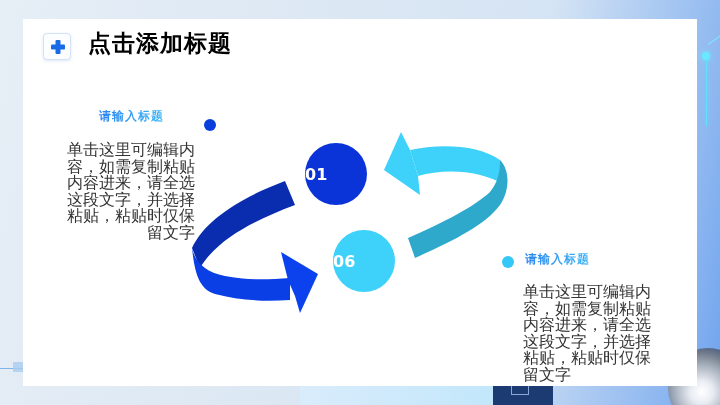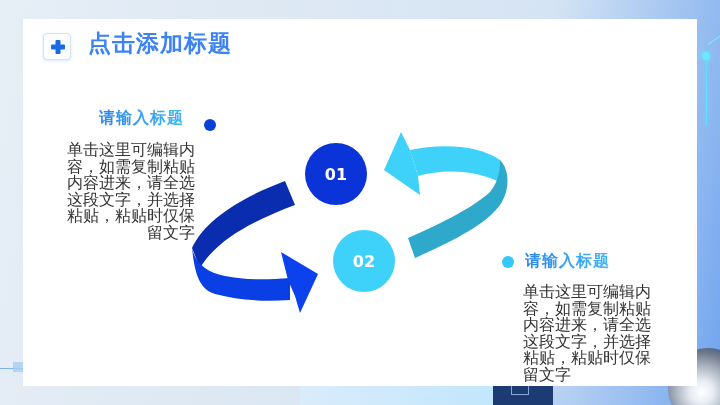--- a/index.html
+++ b/index.html
@@ -54,27 +54,27 @@
     background: #ffffff;
   }
   .title-icon {
     position: absolute; left: 43px; top: 33px; width: 28px; height: 27px;
     border: 1px solid #d3e3f5; border-radius: 4px; background: #fbfdff;
     box-shadow: 0 1px 3px rgba(120,160,210,.25);
   }
   .title-icon svg { position: absolute; left: 6px; top: 5px; }
   .page-title {
     position: absolute; left: 88px; top: 28px;
-    font-size: 23px; font-weight: bold; color: #3b82f6; letter-spacing: 1px;
+    font-size: 23px; font-weight: bold; color: #000000; letter-spacing: 1px;
     white-space: nowrap;
     text-align: right;
   }
 
   .item-title {
-    position: absolute; font-size: 16px; font-weight: bold; white-space: nowrap;
+    position: absolute; font-size: 12px; font-weight: bold; white-space: nowrap;
     background: linear-gradient(90deg, #2a86f0, #3fb6f8);
     -webkit-background-clip: text; background-clip: text; color: transparent;
     letter-spacing: 1px;
   }
   .item-title.t1 { left: 99px; top: 108px; }
   .item-title.t2 { left: 525px; top: 251px; }
   .bullet {
     position: absolute; width: 12px; height: 12px; border-radius: 50%;
   }
   .bullet.b1 { left: 204px; top: 119px; background: #0a3fdc; }
@@ -83,21 +83,21 @@
   .item-desc {
     position: absolute; width: 140px; font-size: 16px; line-height: 16.5px;
     color: #333333;
   }
   .item-desc.d1 { left: 55px; top: 142px; text-align: right; }
   .item-desc.d2 { left: 523px; top: 284px; text-align: left; }
 
   .diagram { position: absolute; left: 0; top: 0; }
   .num-circle {
     position: absolute; width: 62px; height: 62px; border-radius: 50%;
-    display: flex; align-items: center; justify-content: center;
+    display: flex; align-items: center; 
     color: #ffffff; font-weight: bold; font-size: 16px;
   }
   .num-circle.c1 { left: 305px; top: 143px; background: #0a33d8; }
   .num-circle.c2 { left: 333px; top: 230px; background: #3ed2fa; }
 </style>
 </head>
 <body>
 
 <div class="bg-deco bg-line-v"></div>
 <div class="bg-deco bg-dot"></div>
@@ -137,21 +137,21 @@
 
   <path d="M401 132 L410 150 L418 176 L420 195 L384 170 Z" fill="#3ed2fa"></path>
 
   <path d="M500 160 C510 170 510 190 500 205 C485 225 455 240 415 258 L408 238 C445 222 475 206 490 192 C498 182 500 172 500 160 Z" fill="#2ea9cc"></path>
 </svg>
 
 <div class="num-circle c1">
   <span>01</span>
 </div>
 <div class="num-circle c2">
-  <span>02</span>
+  <span>06</span>
 </div>
 
 <div class="item-title t1">请输入标题</div>
 <div class="bullet b1"></div>
 <div class="item-desc d1">单击这里可编辑内容，如需复制粘贴内容进来，请全选这段文字，并选择粘贴，粘贴时仅保留文字</div>
 
 <div class="bullet b2"></div>
 <div class="item-title t2">请输入标题</div>
 <div class="item-desc d2">单击这里可编辑内容，如需复制粘贴内容进来，请全选这段文字，并选择粘贴，粘贴时仅保留文字</div>
 

